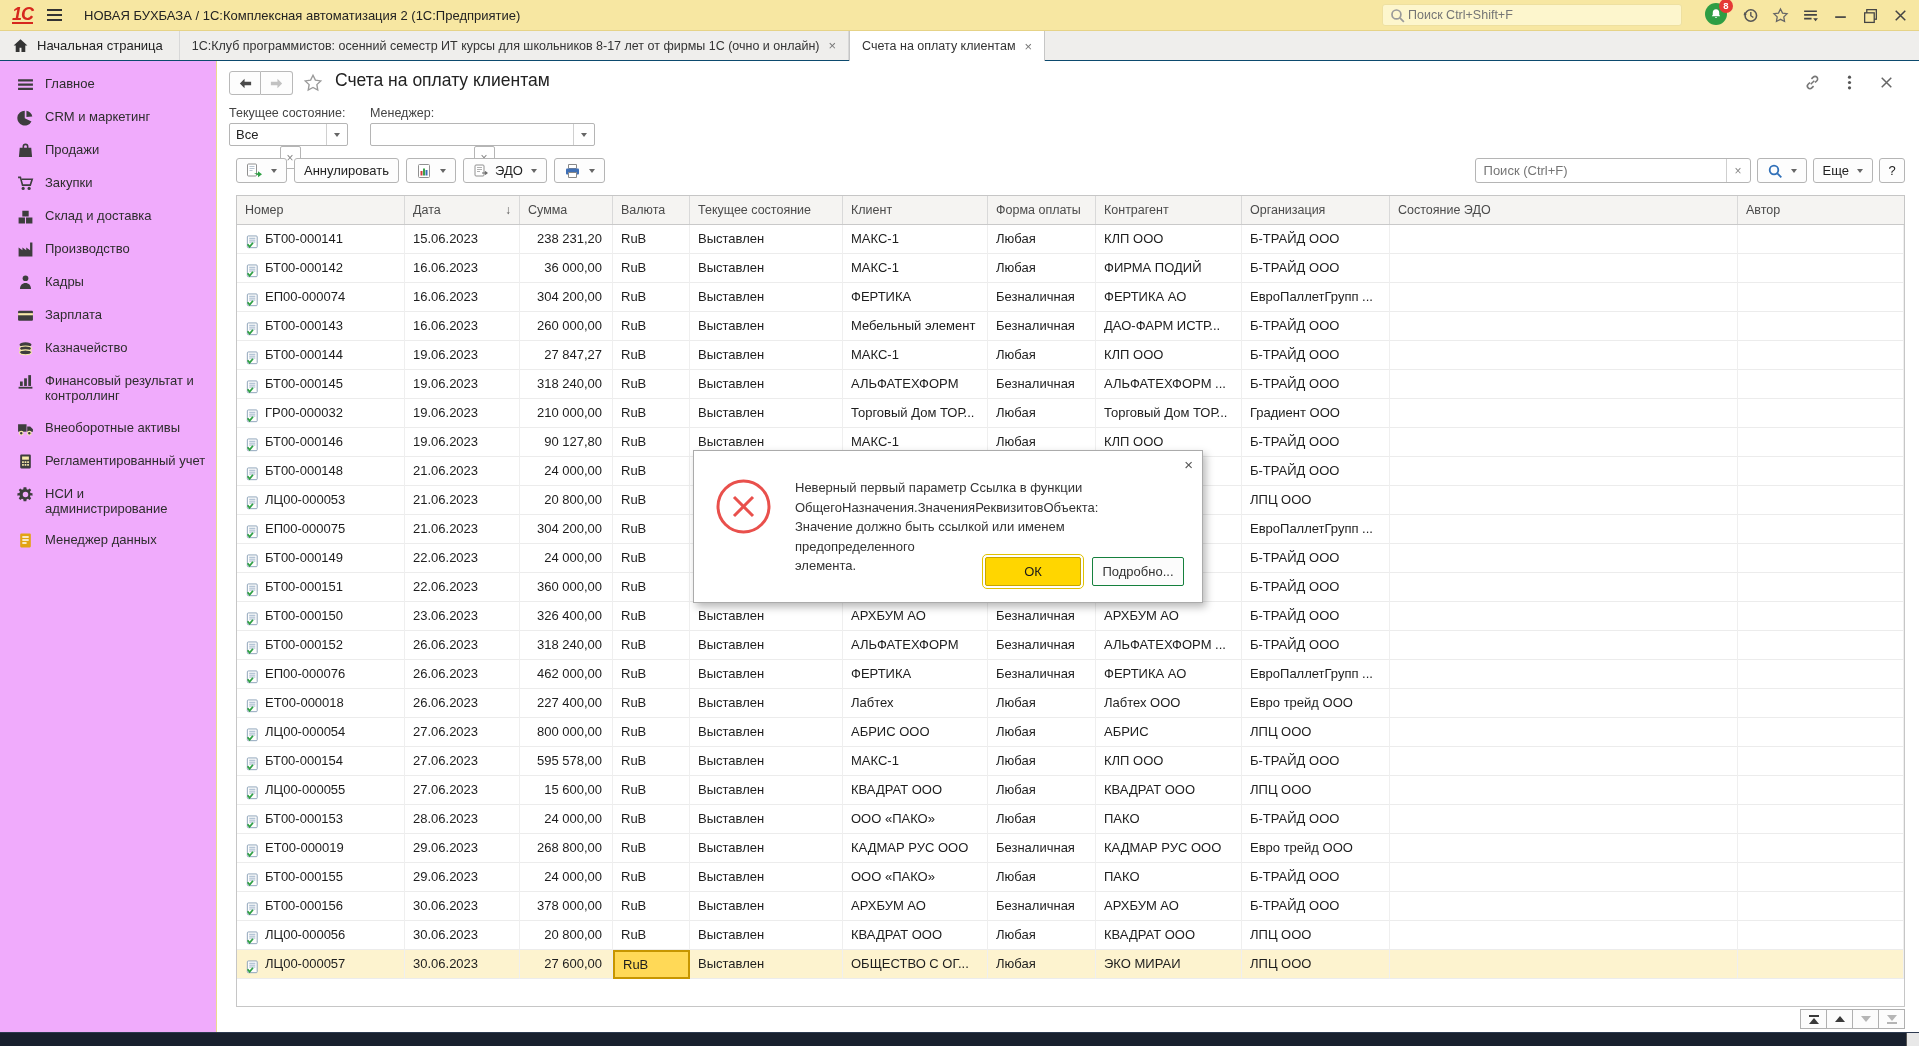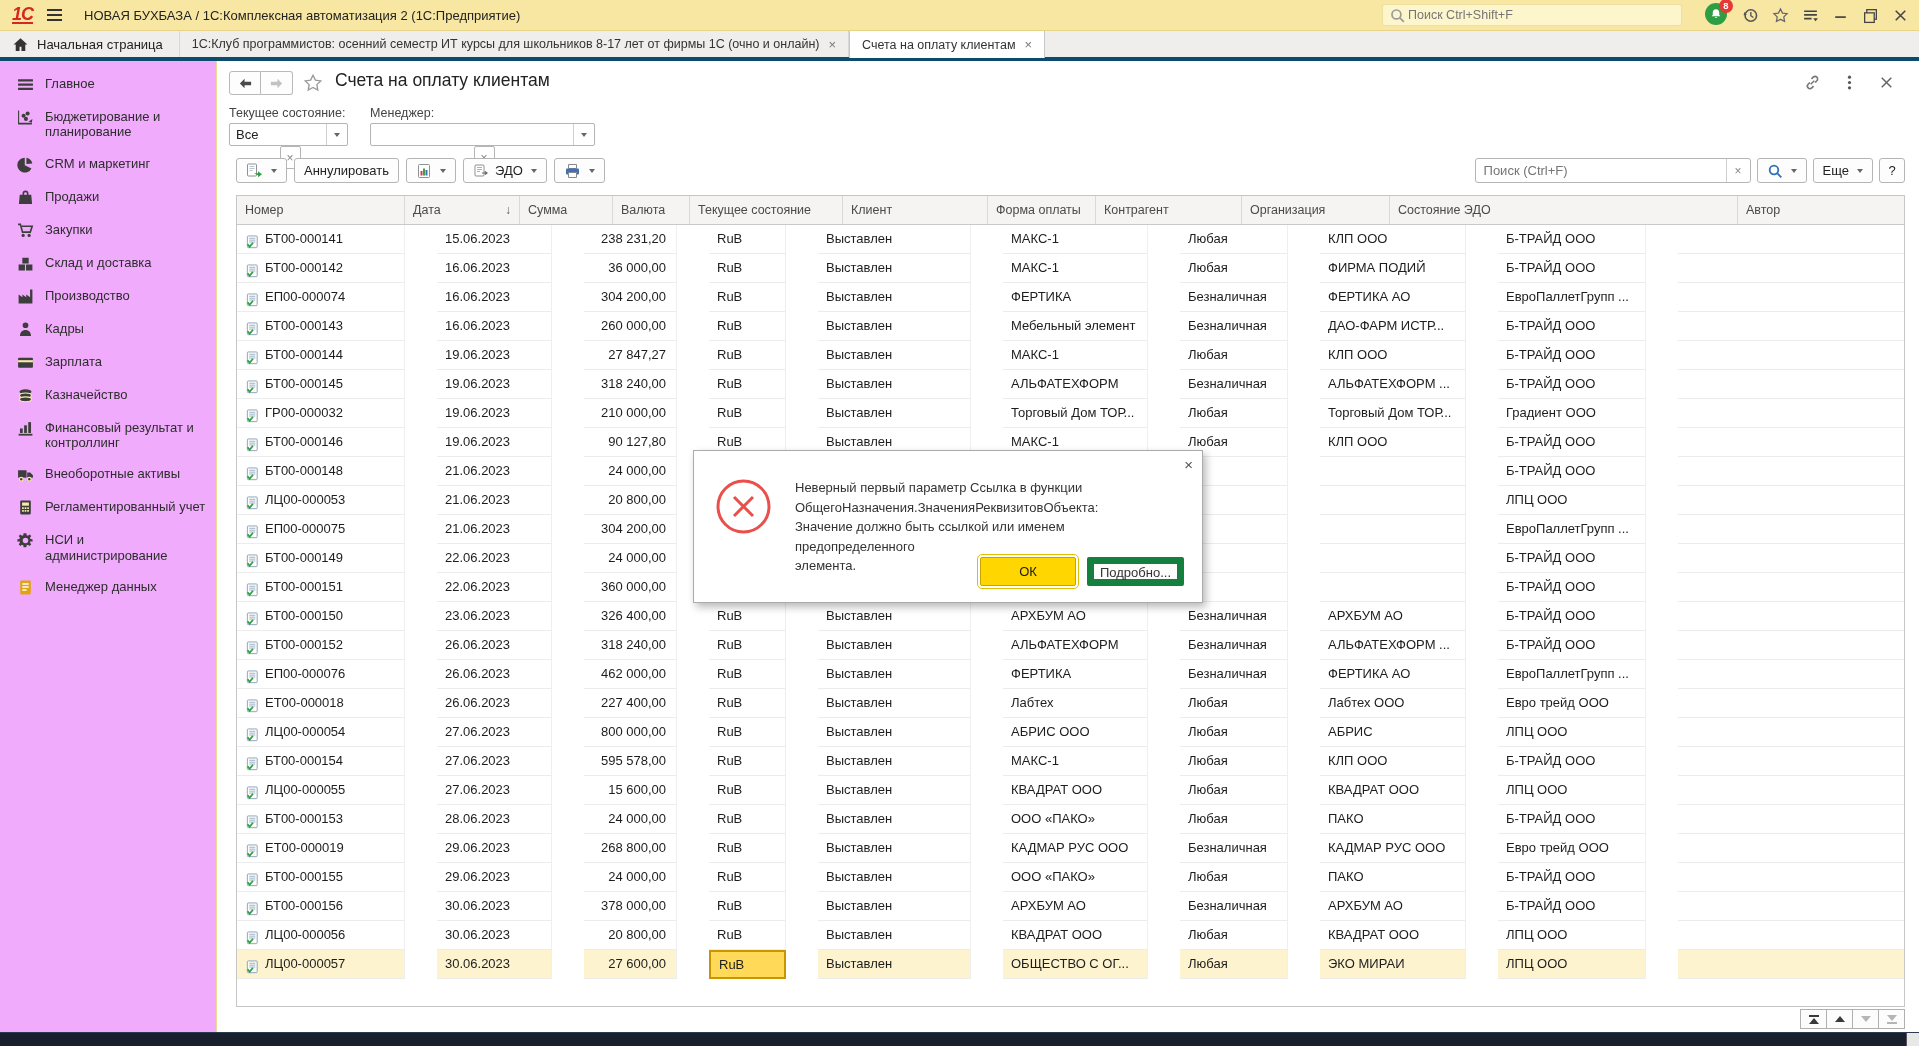--- a/index.html
+++ b/index.html
@@ -21,21 +21,21 @@
     color:#be185d; width:100%; font-family:inherit; }
   .bell-wrap { position:relative; width:24px; height:24px; }
   .bell-circle { width:22px; height:22px; background:#2e9e44; border-radius:50%;
     display:flex; align-items:center; justify-content:center; }
   .badge { position:absolute; top:-4px; right:-4px; min-width:14px; height:14px;
     background:#e53935; color:#fff; font-size:9.5px; border-radius:7px; text-align:center;
     line-height:14px; padding:0 3px; font-weight:bold; }
   .tico { width:17px; height:17px; display:inline-flex; }
 
   
-  .tabbar { height:30px; background:#efeeec; border-bottom:4px solid #0c4a6e;
+  .tabbar { height:30px; background:#efeeec; border-bottom:1px solid #0c4a6e;
     display:flex; align-items:stretch; }
   .home-tab { display:flex; align-items:center; gap:8px; padding:0 16px 0 12px;
     font-size:13px; color:#222; border-right:1px solid #d8d8d8; cursor:pointer; }
   .tab { display:flex; align-items:center; gap:9px; padding:0 12px; font-size:12.5px;
     color:#333; border-right:1px solid #d8d8d8; cursor:pointer; }
   .tab.active { background:#fff; border-left:1px solid #c6c6c6; border-right:1px solid #c6c6c6;
     margin-bottom:-1px; }
   .tab-close { color:#777; font-size:13px; line-height:1; cursor:pointer; }
 
   
@@ -86,21 +86,21 @@
 
   
   .table-wrap { position:absolute; left:19px; right:14px; top:134px; bottom:25px;
     border:1px solid #c6c6c6; overflow:hidden; background:#fff; }
   .grid { display:grid;
     grid-template-columns:168px 115px 93px 77px 153px 145px 108px 146px 148px 348px minmax(100px,1fr); }
   .thead { background:#f5f4f2; border-bottom:1px solid #c9c9c9; }
   .th { font-size:12.5px; color:#4a4a4a; padding:0 8px; height:28px; line-height:28px;
     border-right:1px solid #d9d9d9; white-space:nowrap; overflow:hidden; display:flex;
     justify-content:space-between; align-items:center; }
-  .trow { height:29px;gap:32px; }
+  .trow { height:29px; }
   .td { font-size:13px; color:#1d1d1d; padding:0 8px; height:29px; line-height:28px;
     border-right:1px solid #efefef; border-bottom:1px solid #ececec; white-space:nowrap;
     overflow:hidden; display:flex; align-items:center; gap:5px; }
   .td.num { justify-content:flex-end; padding-right:10px; }
   .trow.selected .td { background:#fdf3cf; }
   .td.cell-selected { background:#ffd957 !important; border:2px solid #c79600; line-height:24px; }
   .rowico { width:15px; height:15px; flex:0 0 15px; }
   .sort-arr { color:#555; font-size:12px; margin-left:6px; }
 
   
@@ -118,21 +118,21 @@
   .dialog { position:absolute; left:476px; top:389px; width:510px; height:153px; background:#fff;
     border:1px solid #ababab; box-shadow:3px 4px 8px rgba(0,0,0,.28); z-index:10; }
   .dlg-close { position:absolute; top:5px; right:9px; color:#555; font-size:15px; cursor:pointer; }
   .dlg-erricon { position:absolute; left:21px; top:27px; width:57px; height:57px; }
   .dlg-msg { position:absolute; left:101px; top:27px; width:390px; font-size:13px; color:#333;
     line-height:1.5; white-space:pre-line; }
   .dlg-btns { position:absolute; right:18px; bottom:16px; display:flex; gap:11px; }
   .dlg-ok { height:29px; min-width:96px; background:#ffd600; border:1px solid #c7a500;
     border-radius:2px; font-size:13px; color:#1a1a1a; cursor:pointer; font-family:inherit;
     outline:1px solid #e0c200; outline-offset:2px; }
-  .dlg-details { height:29px; min-width:92px; background:#fcfcfc; border:7px solid #15803d;
+  .dlg-details { height:29px; min-width:92px; background:#fcfcfc; border:1px solid #15803d;
     border-radius:2px; font-size:13px; color:#333; cursor:pointer; font-family:inherit; }
 
   
   .bottombar { height:14px; background:#18202e; border-top:1px solid #2c3a50; display:flex; }
   .show-desktop { margin-left:auto; width:13px; background:#e8e8e8; border-left:1px solid #555; }
 </style>
 </head>
 <body>
 
 <div class="titlebar">
@@ -223,32 +223,20 @@
         <span class="sicon">
           <svg viewBox="0 0 16 16">
             <path d="M1 3h14v2.2H1zM1 7h14v2.2H1zM1 11h14v2.2H1z" fill="#3d3d3d"></path>
           </svg>
         </span>
         <span>Главное</span>
       </div>
       <div class="side-item">
         <span class="sicon">
           <svg viewBox="0 0 16 16">
-            <path d="M2 1.5v11.5h12V14.5H1V1.5z" fill="#3d3d3d"></path>
-            <circle cx="6.2" cy="6.3" r="1.9" fill="#3d3d3d"></circle>
-            <circle cx="10" cy="4.3" r="1.9" fill="#3d3d3d"></circle>
-            <circle cx="8.4" cy="9.3" r="1.9" fill="#3d3d3d"></circle>
-            <path d="M11 11.8l3.5-2.3-.6 3.5z" fill="#3d3d3d"></path>
-          </svg>
-        </span>
-        <span>Бюджетирование и планирование</span>
-      </div>
-      <div class="side-item">
-        <span class="sicon">
-          <svg viewBox="0 0 16 16">
             <path d="M7.3 8.7V1.6a7 7 0 1 0 6.3 10.1z" fill="#3d3d3d"></path>
             <path d="M8.9 1.6a7 7 0 0 1 5.5 5.4L8.9 7.5z" fill="#3d3d3d"></path>
           </svg>
         </span>
         <span>CRM и маркетинг</span>
       </div>
       <div class="side-item">
         <span class="sicon">
           <svg viewBox="0 0 16 16">
             <path d="M2.6 5.3h10.8L14.2 14H1.8zM5.2 5.8V4.3a2.8 2.8 0 0 1 5.6 0v1.5H9.3V4.3a1.3 1.3 0 0 0-2.6 0v1.5z" fill="#3d3d3d"></path>

